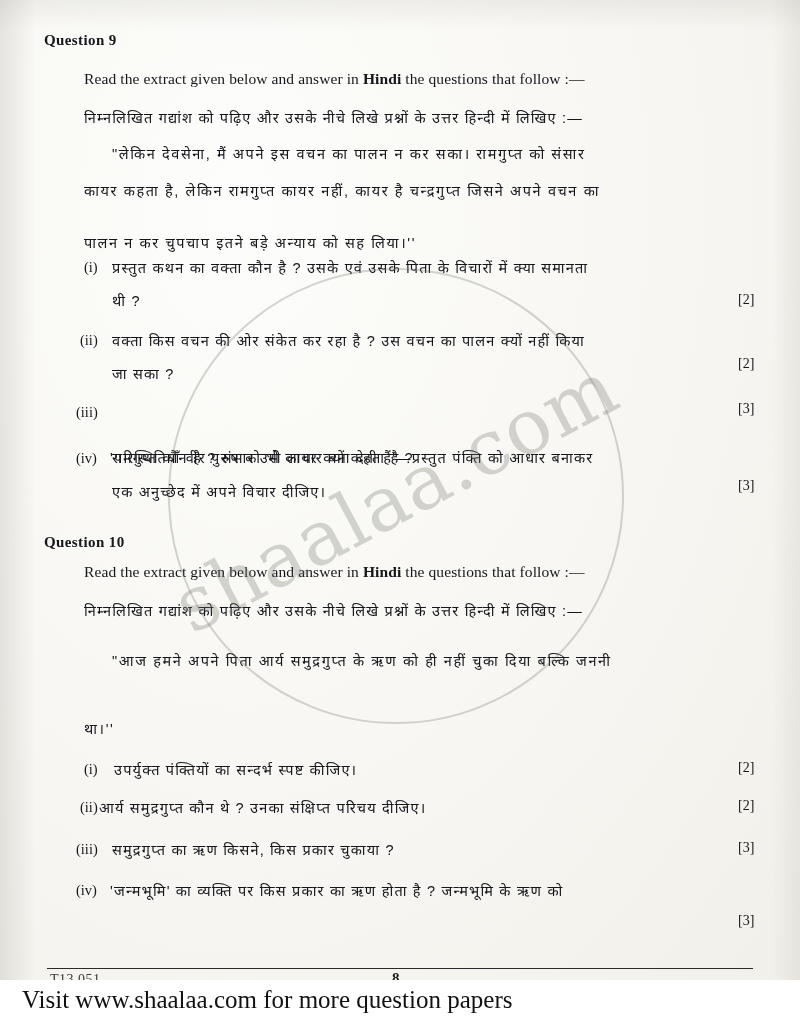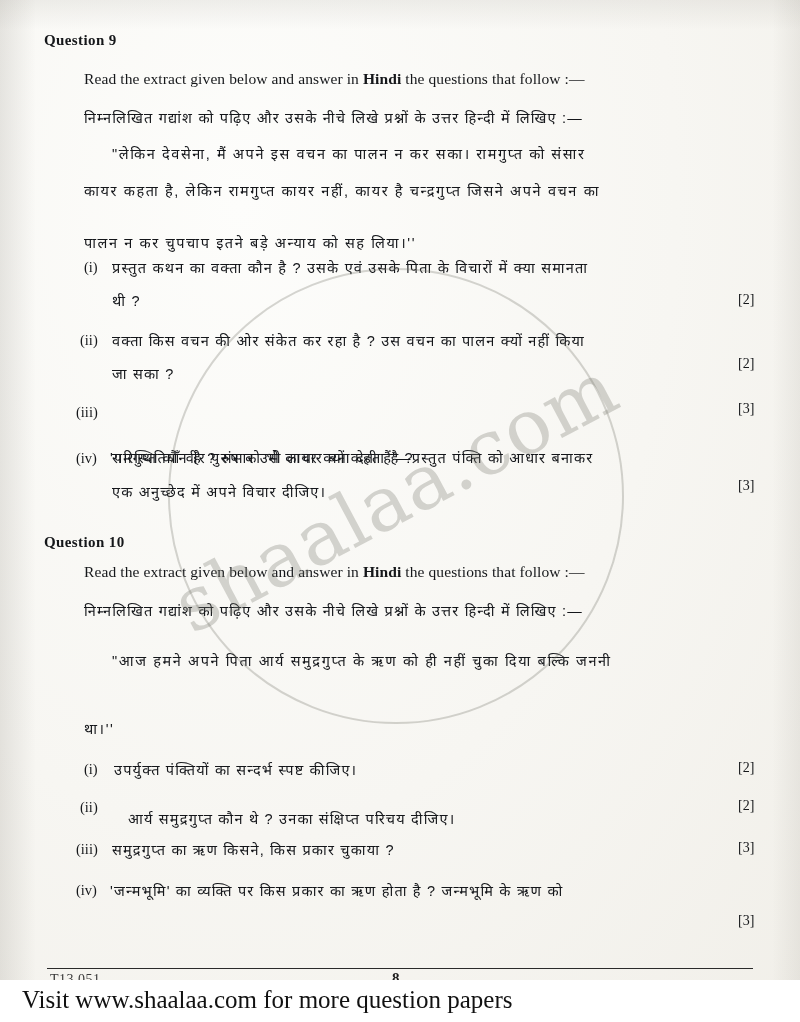--- a/index.html
+++ b/index.html
@@ -208,21 +208,21 @@
   <div class="hin wide" style="left:84px; top:600px;">निम्नलिखित गद्यांश को पढ़िए और उसके नीचे लिखे प्रश्नों के उत्तर हिन्दी में लिखिए :—</div>
 
   <div class="hin extract" style="left:112px; top:650px;">"आज हमने अपने पिता आर्य समुद्रगुप्त के ऋण को ही नहीं चुका दिया बल्कि जननी</div>
   <div class="hin extract" style="left:84px; top:718px;">था।''</div>
 
   <div class="roman" style="left:84px; top:761px;">(i)</div>
   <div class="hin wide" style="left:114px; top:759px;">उपर्युक्त पंक्तियों का सन्दर्भ स्पष्ट कीजिए।</div>
   <div class="marks" style="left:738px; top:760px;">[2]</div>
 
   <div class="roman" style="left:80px; top:799px;">(ii)</div>
-  <div class="hin wide" style="left:128px; top:797px;margin-top:11px;">आर्य समुद्रगुप्त कौन थे ? उनका संक्षिप्त परिचय दीजिए।</div>
+  <div class="hin wide" style="left:99px; top:797px;">आर्य समुद्रगुप्त कौन थे ? उनका संक्षिप्त परिचय दीजिए।</div>
   <div class="marks" style="left:738px; top:798px;">[2]</div>
 
   <div class="roman" style="left:76px; top:841px;">(iii)</div>
   <div class="hin wide" style="left:112px; top:839px;">समुद्रगुप्त का ऋण किसने, किस प्रकार चुकाया ?</div>
   <div class="marks" style="left:738px; top:840px;">[3]</div>
 
   <div class="roman" style="left:76px; top:882px;">(iv)</div>
   <div class="hin wide" style="left:110px; top:880px;">'जन्मभूमि' का व्यक्ति पर किस प्रकार का ऋण होता है ? जन्मभूमि के ऋण को</div>
   <div class="marks" style="left:738px; top:913px;">[3]</div>
 

